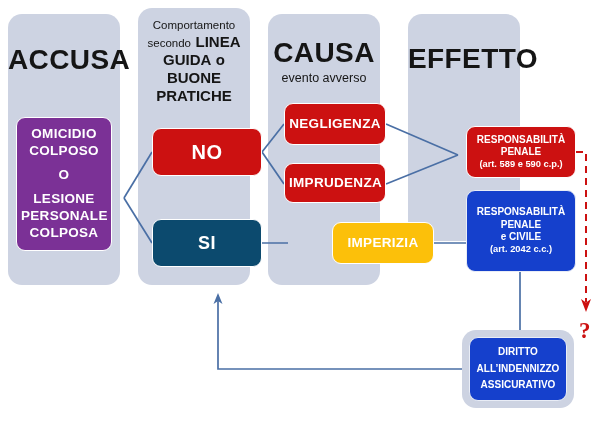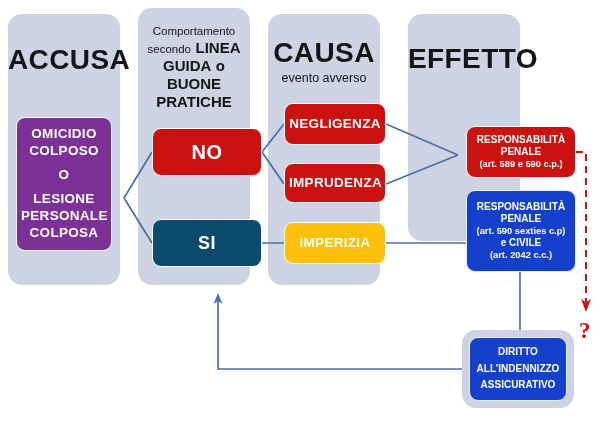--- a/index.html
+++ b/index.html
@@ -58,21 +58,21 @@
     justify-content: center;
     text-align: center;
     color: #ffffff;
     font-weight: bold;
     line-height: 1.25;
     padding: 2px 4px;
   }
   .node.purple  { background: #7b3196; }
   .node.red     { background: #cc1111; }
   .node.green   { background: #0c4a6e; }
-  .node.yellow  { background: #fcc00a; }
+  .node.yellow  { background: #fcc00a; margin-left: 48px; }
   .node.blue    { background: #1540cc; border-color:#e9edf6; }
 
   .node .lines { width: 100%; }
   .node .ln { display: block; }
 
   .sz-lg  { font-size: 15px; letter-spacing:.4px; }
   .sz-md  { font-size: 13.5px; letter-spacing:.3px; }
   .sz-sm  { font-size: 10px; }
   .sz-xs  { font-size: 9.3px; }
   .spacer { display:block; height: 7px; }
@@ -99,21 +99,21 @@
 
 <div id="canvas">
 
   <div class="panel" style="left:8px; top:14px; width:112px; height:271px;">
     <div class="panel-head" style="top:30px;">
       <span class="panel-title">ACCUSA</span>
     </div>
   </div>
 
   <div class="panel" style="left:138px; top:8px; width:112px; height:277px;">
-    <div class="panel-head" style="top:13px;">
+    <div class="panel-head" style="top:7px;">
       <span class="panel-sub ln">Comportamento</span>
       <span class="panel-sub ln">secondo</span>
       <span class="panel-sub-strong ln">LINEA GUIDA</span>
       <span class="panel-sub-strong ln">o BUONE</span>
       <span class="panel-sub-strong ln">PRATICHE</span>
     </div>
   </div>
 
   <div class="panel" style="left:268px; top:14px; width:112px; height:271px;padding-left:15px;">
     <div class="panel-head" style="top:23px;">
@@ -190,21 +190,20 @@
       <span class="ln sz-sm">RESPONSABILITÀ</span>
       <span class="ln sz-sm">PENALE</span>
       <span class="ln sz-xs">(art. 589 e 590 c.p.)</span>
     </span>
   </div>
 
   <div class="node blue" style="left:466px; top:190px; width:110px; height:82px;">
     <span class="lines">
       <span class="ln sz-sm">RESPONSABILITÀ</span>
       <span class="ln sz-sm">PENALE</span>
-      <span class="ln sz-xs">(art. 590 sexties c.p)</span>
       <span class="ln sz-sm">e  CIVILE</span>
       <span class="ln sz-xs">(art. 2042 c.c.)</span>
     </span>
   </div>
 
   <div class="panel" style="left:462px; top:330px; width:112px; height:78px;"></div>
 
   <div class="node blue" style="left:469px; top:337px; width:98px; height:64px;">
     <span class="lines">
       <span class="ln sz-sm">DIRITTO</span>

